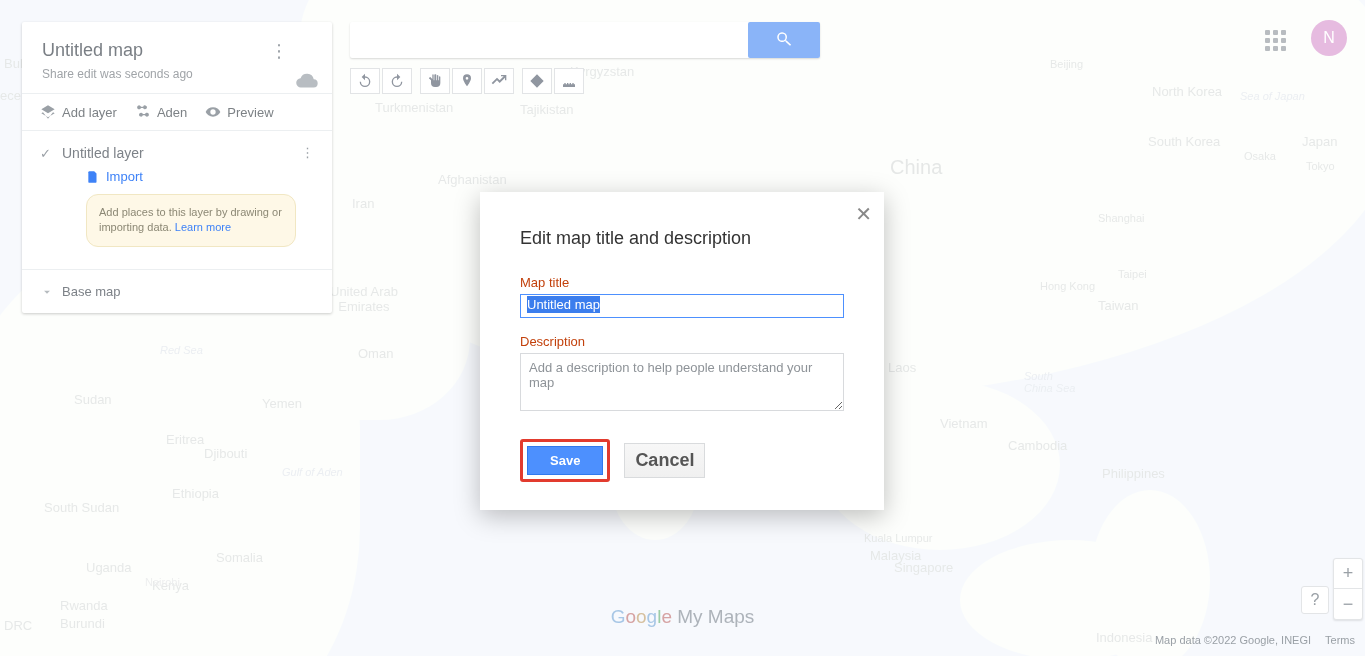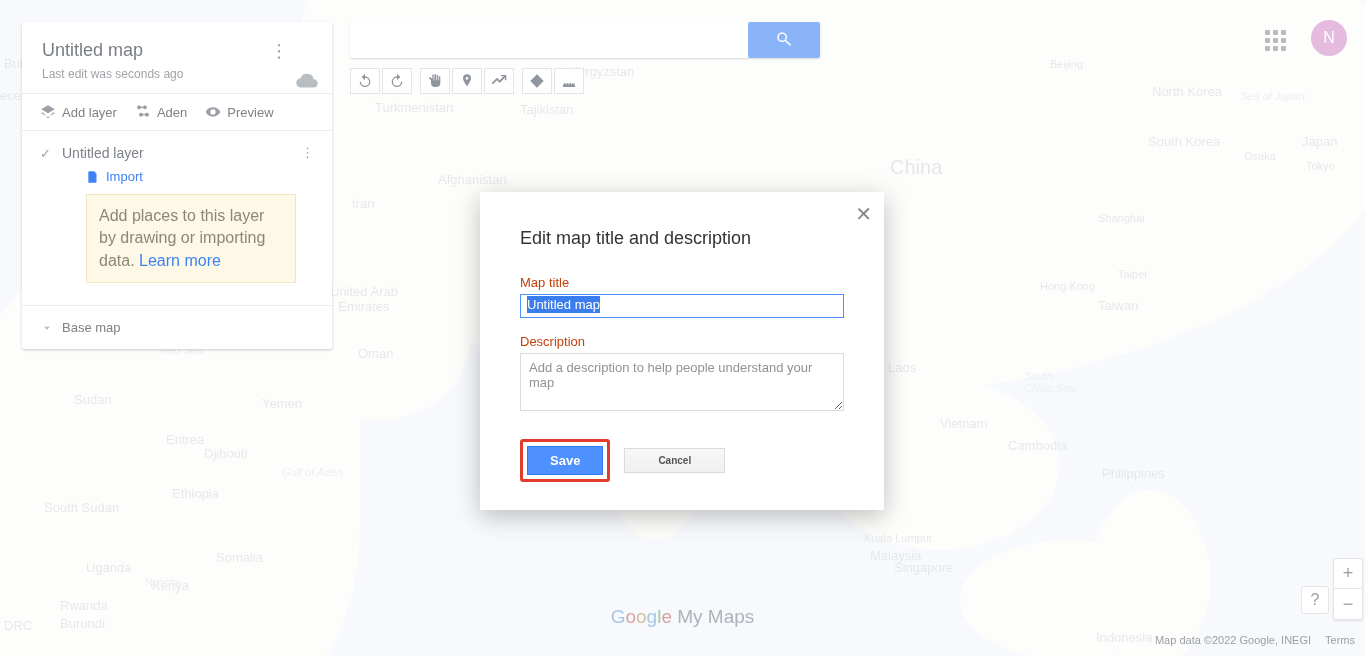--- a/index.html
+++ b/index.html
@@ -34,21 +34,21 @@
   .panel-cloud svg { width:22px; height:22px; fill:#b8bdc2; }
   .panel-actions { padding: 10px 18px; border-top: 1px solid #eceff1; border-bottom: 1px solid #eceff1; display: flex; gap: 18px; align-items: center; color: #7d8286; font-size: 13px; }
   .panel-actions span { display: flex; align-items: center; gap: 6px; cursor:pointer; }
   .panel-actions svg { width:16px; height:16px; fill:#9aa0a6; }
   .layer { padding: 14px 18px 8px 18px; position: relative; }
   .layer-title { color: #7d8288; font-size: 14px; margin-left: 22px; }
   .layer-check { position: absolute; left: 18px; top: 15px; color:#9aa0a6; }
   .layer-menu { position: absolute; right: 18px; top: 14px; color: #9aa0a6; cursor:pointer; }
   .import { color: #3e82f7; font-size: 13px; margin: 8px 0 10px 46px; cursor:pointer; display:flex; align-items:center; gap:6px; }
   .import svg { width:14px; height:14px; fill:#3e82f7; }
-  .hint { margin: 0 18px 14px 46px; background: #fef8e7; border: 1px solid #f1e7c3; padding: 10px 12px; font-size: 16px; color: #8c8875; line-height: 1.4; border-radius: 0; }
+  .hint { margin: 0 18px 14px 46px; background: #fef8e7; border: 1px solid #f1e7c3; padding: 10px 12px; font-size: 11px; color: #8c8875; line-height: 1.4; border-radius: 12px; }
   .hint a { color: #3e82f7; text-decoration: none; }
   .basemap { padding: 14px 18px; border-top: 1px solid #eceff1; display:flex; align-items:flex-end; gap:8px; color:#7d8288; }
   .basemap svg { width:14px; height:14px; fill:#b6bbbf; }
 
   
   .map-tools { position: absolute; top: 68px; left: 350px; display: flex; gap: 2px; }
   .tool { width: 30px; height: 26px; background: #fff; border: 1px solid #e2e4e6; display: flex; align-items: center; justify-content: center; cursor:pointer; }
   .tool svg { width:16px; height:16px; fill:#9096a0; }
   .tool.sep { margin-left: 6px; }
 
@@ -67,21 +67,21 @@
   .dialog-close { position: absolute; top: 10px; right: 12px; color: #888; font-size: 20px; cursor:pointer; }
   .dialog h2 { font-size: 18px; font-weight: 400; color: #333; margin-bottom: 26px; }
   .dlabel { font-size: 13px; color: #c2410c; margin-bottom: 4px; display:block; }
   .dinput { width: 100%; height: 24px; border: 1px solid #4d90fe; outline: none; padding: 2px 6px; font-size: 13px; margin-bottom: 16px; }
   .dinput .sel { background:#3b7ded; color:#fff; padding:1px 0; }
   .dtextarea { width: 100%; height: 58px; resize: vertical; border: 1px solid #d8dadd; padding: 6px 8px; font-size: 13px; color:#666; outline:none; }
   .dtextarea::placeholder { color:#8e9398; }
   .buttons { margin-top: 24px; display:flex; gap: 14px; align-items:center; }
   .save-wrap { border: 3px solid #e23b2e; padding: 4px; border-radius:3px; }
   .btn-save { background: #4d90fe; color: #fff; border: 1px solid #3079ed; font-size: 13px; font-weight: bold; padding: 6px 22px; cursor:pointer; }
-  .btn-cancel { background: linear-gradient(#f7f7f7,#f0f0f0); border: 1px solid #d9dbdd; color: #555; font-size: 10px; padding: 6px 33px; cursor:pointer; font-weight:bold; }
+  .btn-cancel { background: linear-gradient(#f7f7f7,#f0f0f0); border: 1px solid #d9dbdd; color: #555; font-size: 18px; padding: 6px 10px; cursor:pointer; font-weight:bold; }
 </style>
 </head>
 <body>
 
 <div class="root">
 
   <div class="map-bg">
     <div class="ocean"></div>
 
     <div class="land" style="top:230px; left:-60px; width:420px; height:520px; border-radius:55% 40% 45% 50%;"></div>
@@ -167,21 +167,21 @@
           <span></span>
           <span></span>
       </span>
     </div>
     <div class="avatar">N</div>
   </div>
 
   <div class="panel">
     <div class="panel-header">
       <div class="panel-title">Untitled map</div>
-      <div class="panel-sub">Last edit was seconds ago</div>
+      <div class="panel-sub">Share edit was seconds ago</div>
       <div class="panel-menu">⋮</div>
       <div class="panel-cloud">
         <svg viewBox="0 0 24 24">
             <path d="M19.35 10.04A7.49 7.49 0 0 0 5 9a5 5 0 0 0 .5 10H19a4 4 0 0 0 .35-8.96z"></path>
           </svg>
       </div>
     </div>
     <div class="panel-actions">
       <span>
         <svg viewBox="0 0 24 24">

